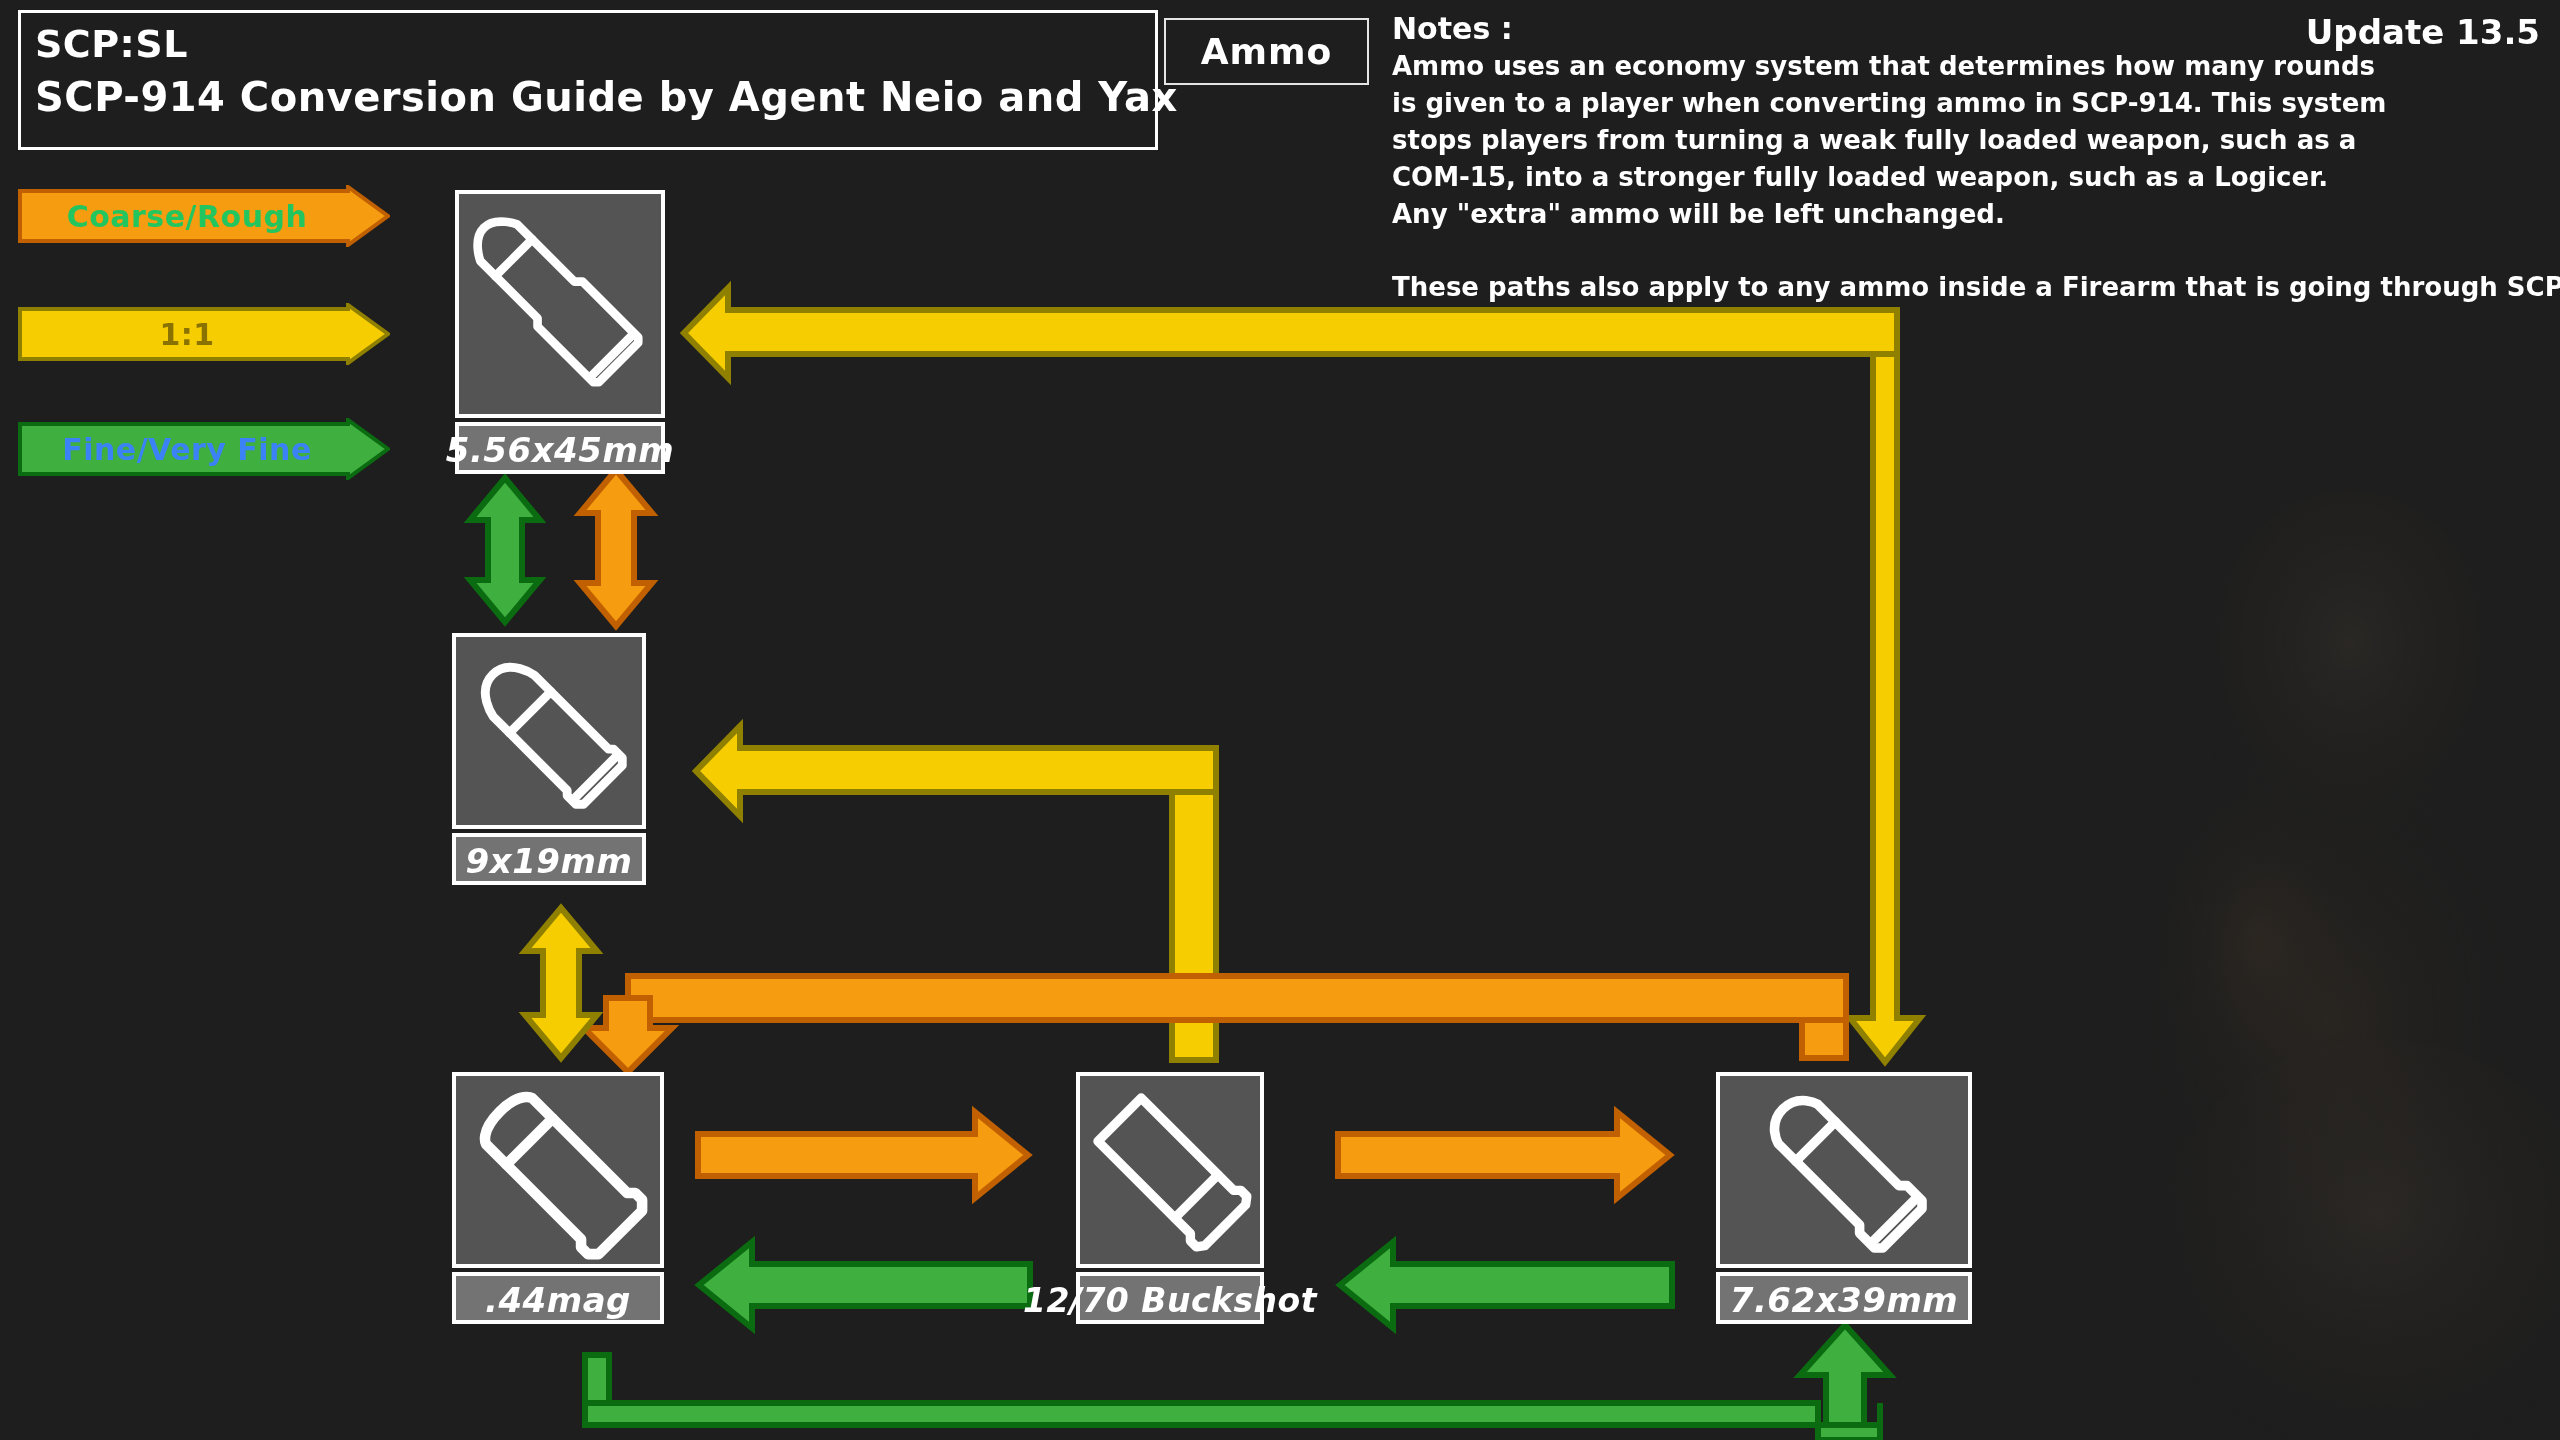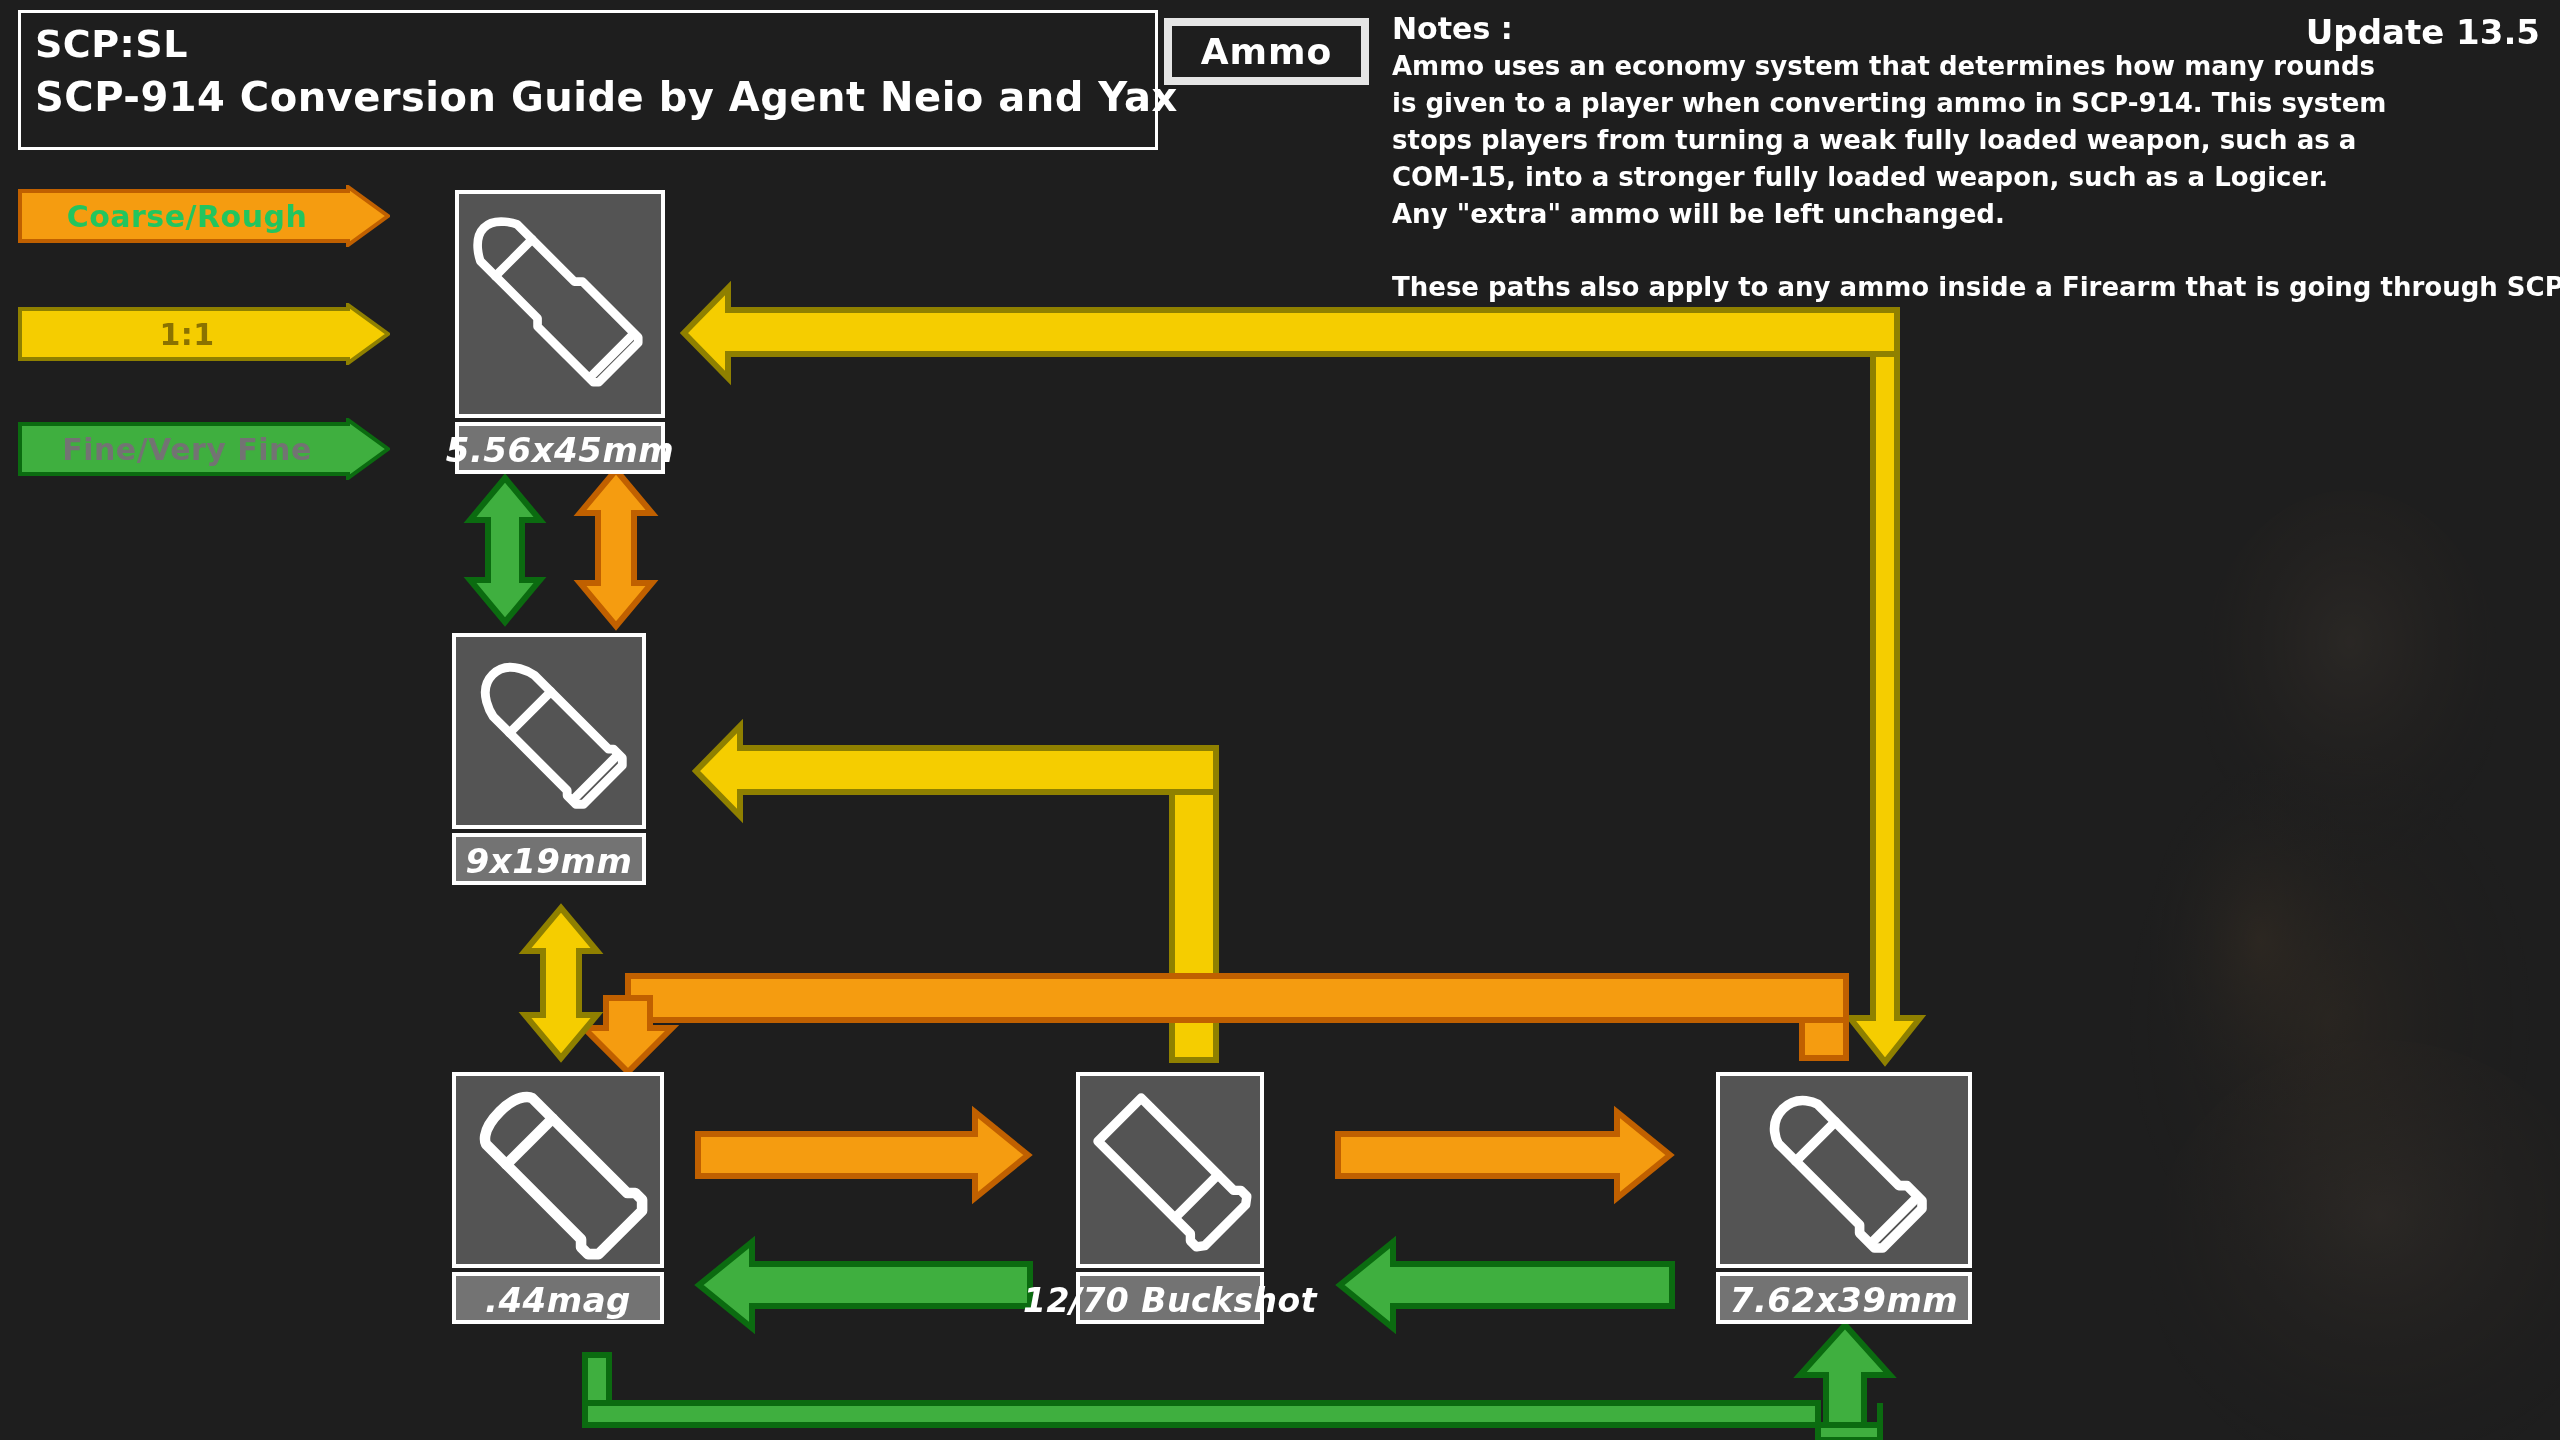--- a/index.html
+++ b/index.html
@@ -37,21 +37,21 @@
     white-space:nowrap;
   }
   .title-line-2 {
     color:#fff; font-size:40px; font-weight:bold;
     letter-spacing:0.5px; line-height:56px;
     white-space:nowrap;
   }
   #ammo-badge {
     position:absolute; left:1164px; top:18px;
     width:205px; height:67px;
-    border:8px solid #e5e5e5;
+    border:2px solid #e5e5e5;
     background:#1e1e1e;
     display:flex; align-items:center; justify-content:center;
   }
   #ammo-badge span {
     color:#fff; font-size:36px; font-weight:bold; letter-spacing:1px;
   }
   #notes {
     position:absolute; left:1392px; top:10px;
     width:1000px;
   }
@@ -158,21 +158,21 @@
     <svg class="lbody" width="372" height="62" viewBox="0 0 372 62">
       <path d="M2,6 L330,6 L330,2 L370,31 L330,60 L330,56 L2,56 Z" fill="#f5cd00" stroke="#8f8000" stroke-width="4"></path>
     </svg>
     <span class="ltext" style="color:#8a7200;">1:1</span>
   </div>
 
   <div class="legend-arrow" style="left:18px; top:418px; width:372px;">
     <svg class="lbody" width="372" height="62" viewBox="0 0 372 62">
       <path d="M2,6 L330,6 L330,2 L370,31 L330,60 L330,56 L2,56 Z" fill="#3faf3f" stroke="#0b6b10" stroke-width="4"></path>
     </svg>
-    <span class="ltext" style="color:#737373;">Fine/Very Fine</span>
+    <span class="ltext" style="color:#3b82f6;">Fine/Very Fine</span>
   </div>
 
   <svg style="position:absolute; left:0; top:0;" width="2560" height="1440" viewBox="0 0 2560 1440">
     <defs>
       <style>
         .orange { fill:#f59c10; stroke:#c06000; stroke-width:6; stroke-linejoin:miter; }
         .yellow { fill:#f5cd00; stroke:#8f8000; stroke-width:6; stroke-linejoin:miter; }
         .green  { fill:#3faf3f; stroke:#0b6b10; stroke-width:6; stroke-linejoin:miter; }
       </style>
     </defs>

